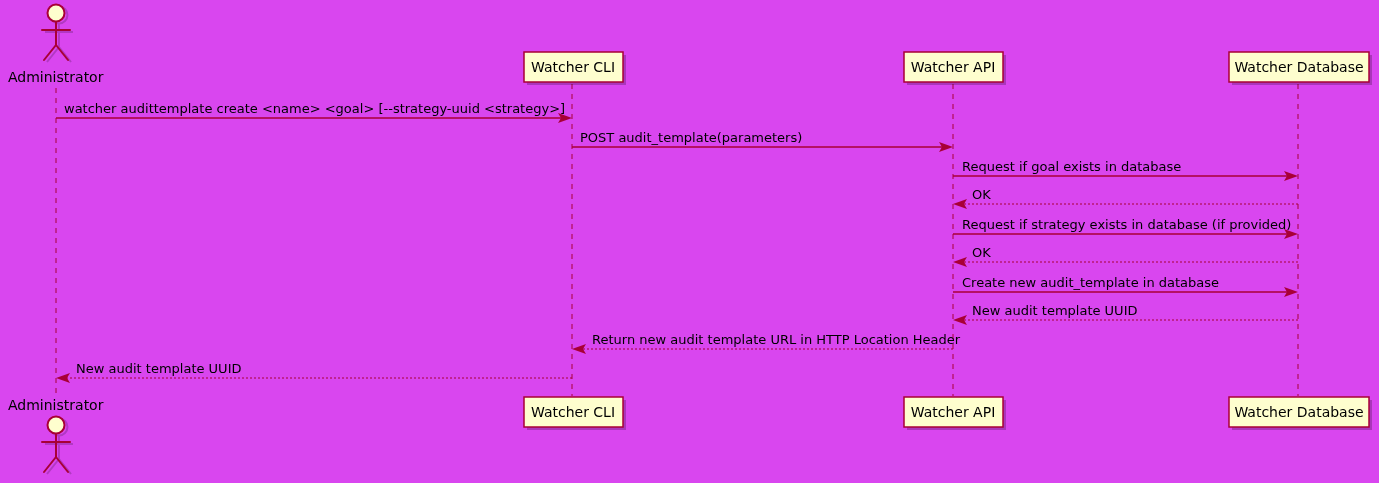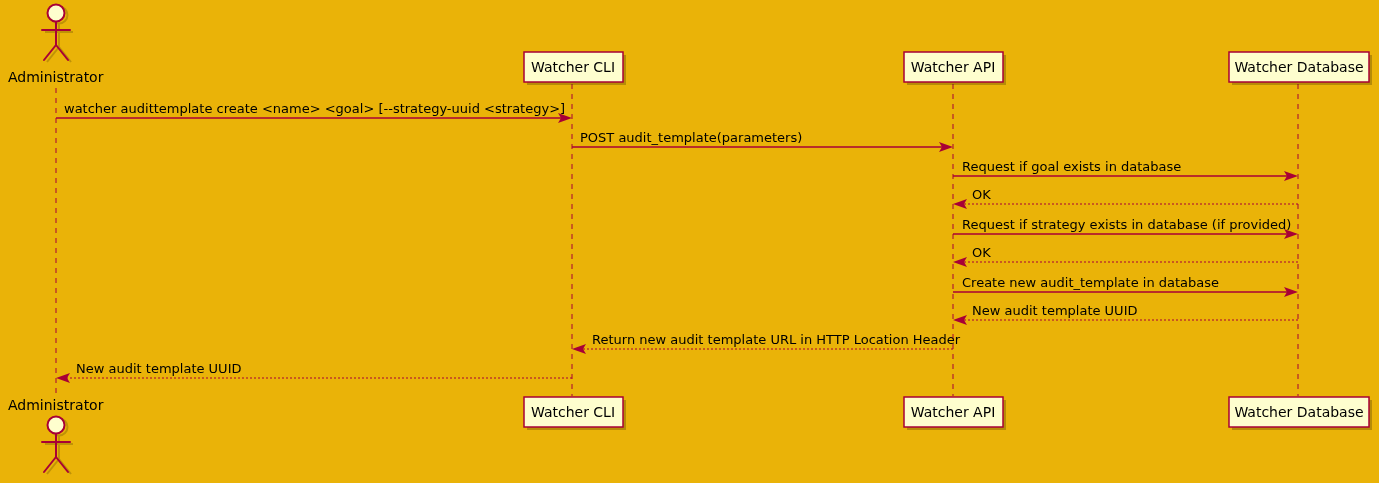--- a/index.html
+++ b/index.html
@@ -8,21 +8,21 @@
     padding: 0;
     background: #FFFFFF;
   }
   body {
     font-family: "DejaVu Sans", sans-serif;
   }
   #diagram-root {
     position: relative;
     width: 1379px;
     height: 483px;
-    background: #eab308;
+    background: #d946ef;
     overflow: hidden;
   }
   svg.diagram-canvas {
     position: absolute;
     left: 0;
     top: 0;
     width: 1379px;
     height: 483px;
     display: block;
   }

